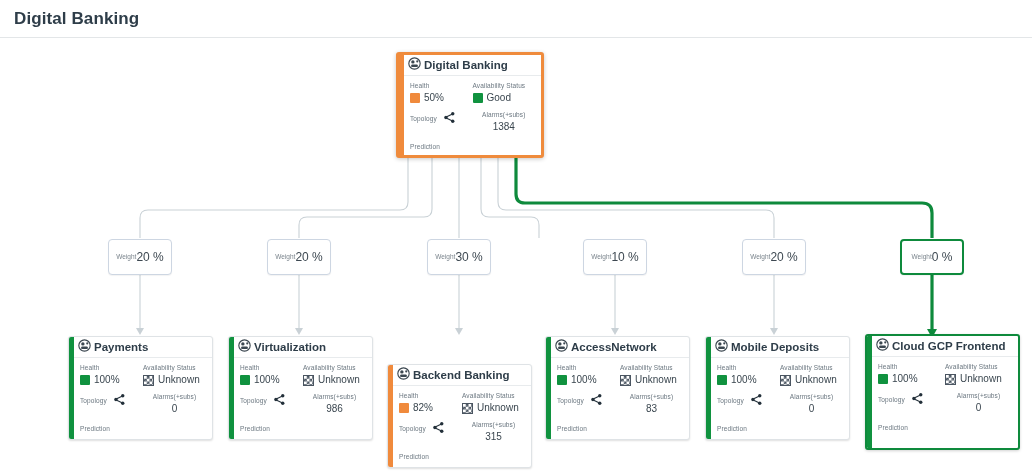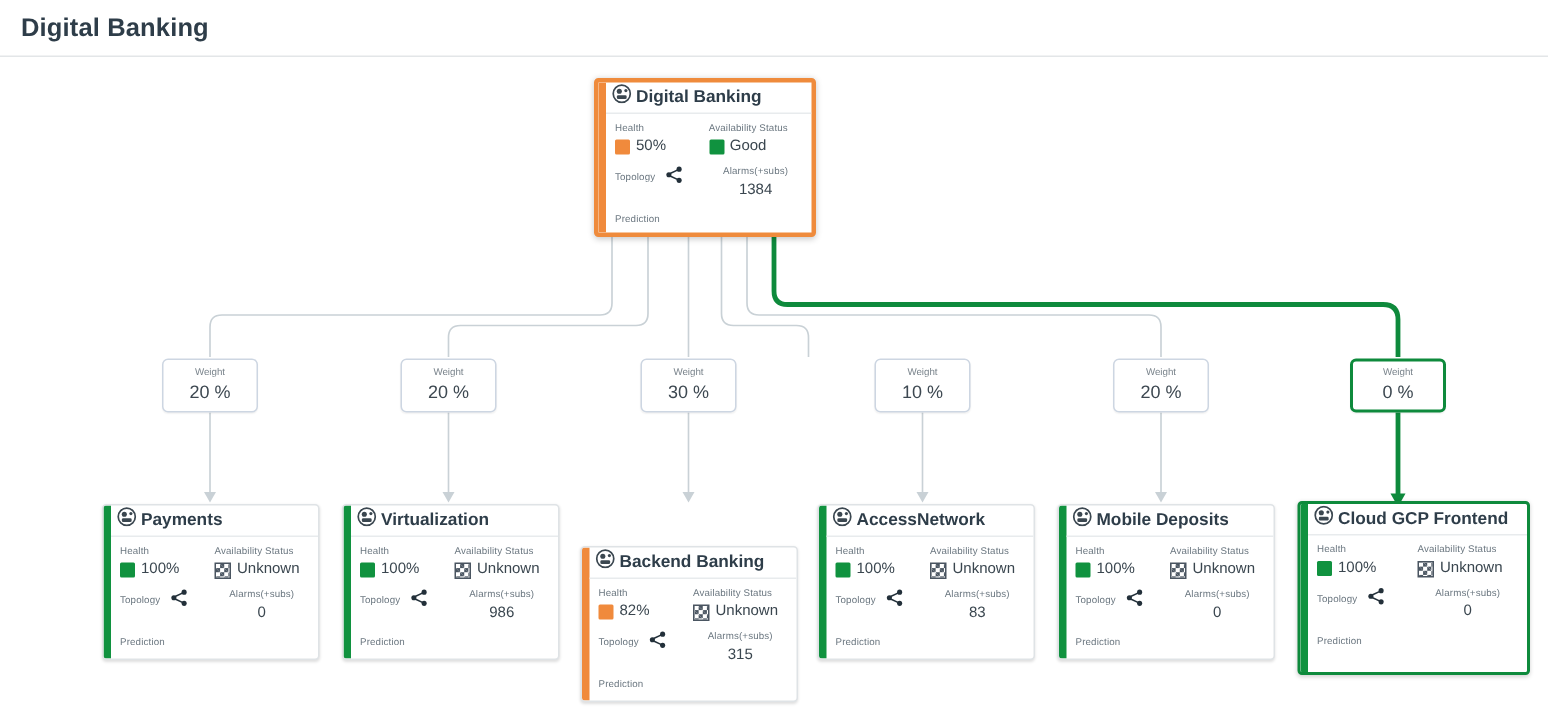--- a/index.html
+++ b/index.html
@@ -79,21 +79,21 @@
     border:1px solid #4a5561;
   }
 
   
   .weight{
     position:absolute;
     width:64px;height:36px;
     background:#fff;
     border:1px solid #cdd6e2;
     border-radius:4px;
-    display:flex;flex-direction:column;align-items:center;justify-content:center;
+    display:flex;align-items:center;justify-content:center;
     box-shadow:0 1px 1px rgba(0,0,0,.05);
   }
   .weight .wl{ font-size:6.5px;color:#7a848c;line-height:8px;}
   .weight .wv{ font-size:12px;color:#3d4851;line-height:16px;}
   .weight.sel{ border:2px solid #0e8a3c; }
 
   
   .node.sel{ border:2px solid #0e8a3c; box-shadow:0 1px 3px rgba(0,0,0,.18); }
   .node.root{ border:3px solid #ef8b3c; box-shadow:0 1px 4px rgba(0,0,0,.22); }
 </style>

